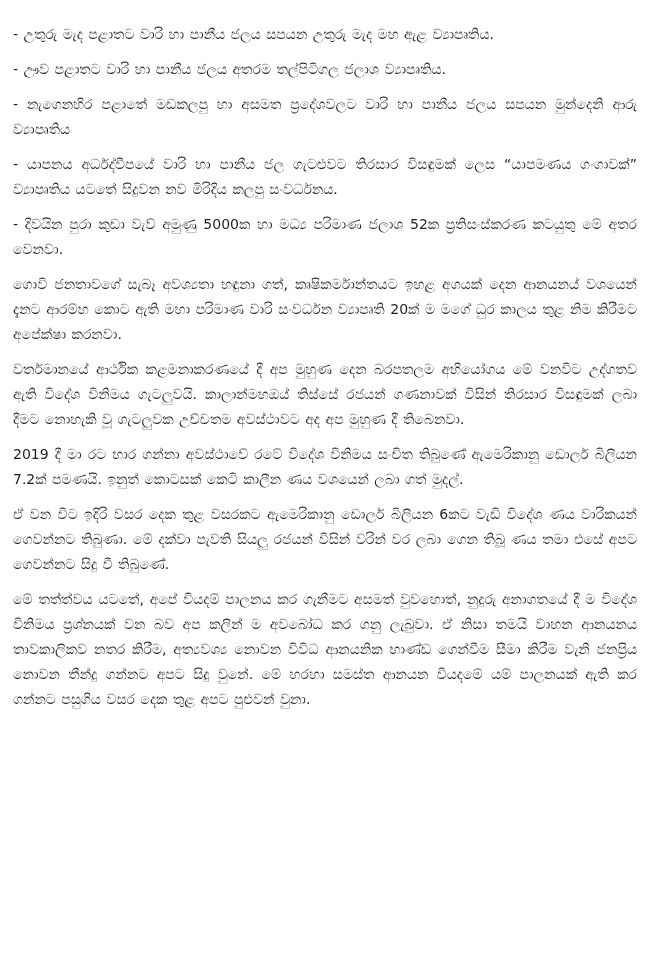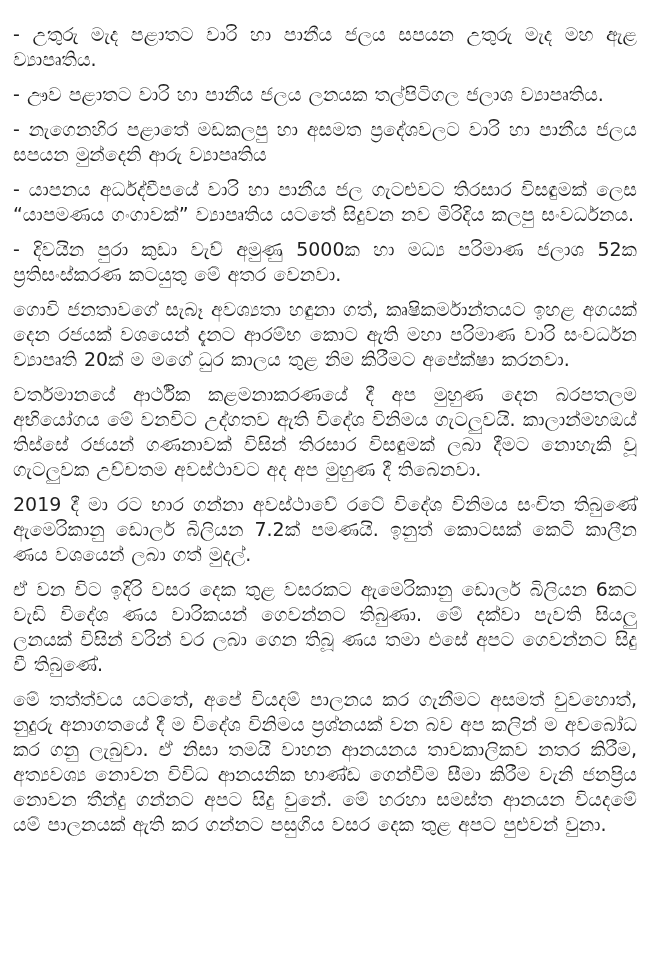--- a/index.html
+++ b/index.html
@@ -8,39 +8,39 @@
     background: #ffffff;
   }
   .page {
     position: relative;
     width: 650px;
     height: 965px;
     box-sizing: border-box;
     background: var(--page-bg, #ffffff);
     color: var(--text-color, #1f1f1f);
     font-family: "DejaVu Sans", sans-serif;
-    font-size: 19px;
+    font-size: 14px;
     line-height: 25px;
     text-align: justify;
     padding: 22px 13px 0 13px;
     overflow: hidden;
   }
   .page p {
     margin: 0 0 10px 0;
     word-spacing: 1px;
   }
 </style>
 </head>
 <body>
 
 <div class="page">
   <p>- උතුරු මැද පළාතට වාරි හා පානීය ජලය සපයන උතුරු මැද මහ ඇළ ව්‍යාපෘතිය.</p>
-  <p>- ඌව පළාතට වාරි හා පානීය ජලය ලනයක තල්පිටිගල ජලාශ ව්‍යාපෘතිය.</p>
+  <p>- ඌව පළාතට වාරි හා පානීය ජලය අතරම තල්පිටිගල ජලාශ ව්‍යාපෘතිය.</p>
   <p>- නැගෙනහිර පළාතේ මඩකලපු හා අසමත ප්‍රදේශවලට වාරි හා පානීය ජලය සපයන මුන්දෙනි ආරු ව්‍යාපෘතිය</p>
   <p>- යාපනය අර්ධද්වීපයේ වාරි හා පානීය ජල ගැටළුවට තිරසාර විසඳුමක් ලෙස “යාපමණය ගංගාවක්” ව්‍යාපෘතිය යටතේ සිදුවන නව මිරිදිය කලපු සංවර්ධනය.</p>
   <p>- දිවයින පුරා කුඩා වැව් අමුණු 5000ක හා මධ්‍ය පරිමාණ ජලාශ 52ක ප්‍රතිසංස්කරණ කටයුතු මේ අතර වෙනවා.</p>
-  <p>ගොවි ජනතාවගේ සැබෑ අවශ්‍යතා හඳුනා ගත්, කෘෂිකර්මාන්තයට ඉහළ අගයක් දෙන රජයක් වශයෙන් දැනට ආරම්භ කොට ඇති මහා පරිමාණ වාරි සංවර්ධන ව්‍යාපෘති 20ක් ම මගේ ධුර කාලය තුළ නිම කිරීමට අපේක්ෂා කරනවා.</p>
+  <p>ගොවි ජනතාවගේ සැබෑ අවශ්‍යතා හඳුනා ගත්, කෘෂිකර්මාන්තයට ඉහළ අගයක් දෙන ආනයනය් වශයෙන් දැනට ආරම්භ කොට ඇති මහා පරිමාණ වාරි සංවර්ධන ව්‍යාපෘති 20ක් ම මගේ ධුර කාලය තුළ නිම කිරීමට අපේක්ෂා කරනවා.</p>
   <p>වර්තමානයේ ආර්ථික කළමනාකරණයේ දී අප මුහුණ දෙන බරපතලම අභියෝගය මේ වනවිට උද්ගතව ඇති විදේශ විනිමය ගැටලුවයි. කාලාන්මහඔය් තිස්සේ රජයන් ගණනාවක් විසින් තිරසාර විසඳුමක් ලබා දීමට නොහැකි වූ ගැටලුවක උච්චතම අවස්ථාවට අද අප මුහුණ දී තිබෙනවා.</p>
   <p>2019 දී මා රට භාර ගන්නා අවස්ථාවේ රටේ විදේශ විනිමය සංචිත තිබුණේ ඇමෙරිකානු ඩොලර් බිලියන 7.2ක් පමණයි. ඉනුත් කොටසක් කෙටි කාලීන ණය වශයෙන් ලබා ගත් මුදල්.</p>
-  <p>ඒ වන විට ඉදිරි වසර දෙක තුළ වසරකට ඇමෙරිකානු ඩොලර් බිලියන 6කට වැඩි විදේශ ණය වාරිකයන් ගෙවන්නට තිබුණා. මේ දක්වා පැවති සියලු ලනයක් විසින් වරින් වර ලබා ගෙන තිබූ ණය තමා එසේ අපට ගෙවන්නට සිදු වී තිබුණේ.</p>
+  <p>ඒ වන විට ඉදිරි වසර දෙක තුළ වසරකට ඇමෙරිකානු ඩොලර් බිලියන 6කට වැඩි විදේශ ණය වාරිකයන් ගෙවන්නට තිබුණා. මේ දක්වා පැවති සියලු රජයන් විසින් වරින් වර ලබා ගෙන තිබූ ණය තමා එසේ අපට ගෙවන්නට සිදු වී තිබුණේ.</p>
   <p>මේ තත්ත්වය යටතේ, අපේ වියදම් පාලනය කර ගැනීමට අසමත් වුවහොත්, නුදුරු අනාගතයේ දී ම විදේශ විනිමය ප්‍රශ්නයක් වන බව අප කලින් ම අවබෝධ කර ගනු ලැබුවා. ඒ නිසා තමයි වාහන ආනයනය තාවකාලිකව නතර කිරීම, අත්‍යවශ්‍ය නොවන විවිධ ආනයනික භාණ්ඩ ගෙන්වීම සීමා කිරීම වැනි ජනප්‍රිය නොවන තීන්දු ගන්නට අපට සිදු වුනේ. මේ හරහා සමස්ත ආනයන වියදමේ යම් පාලනයක් ඇති කර ගන්නට පසුගිය වසර දෙක තුළ අපට පුළුවන් වුනා.</p>
 
 </div>
 
 </body></html>

